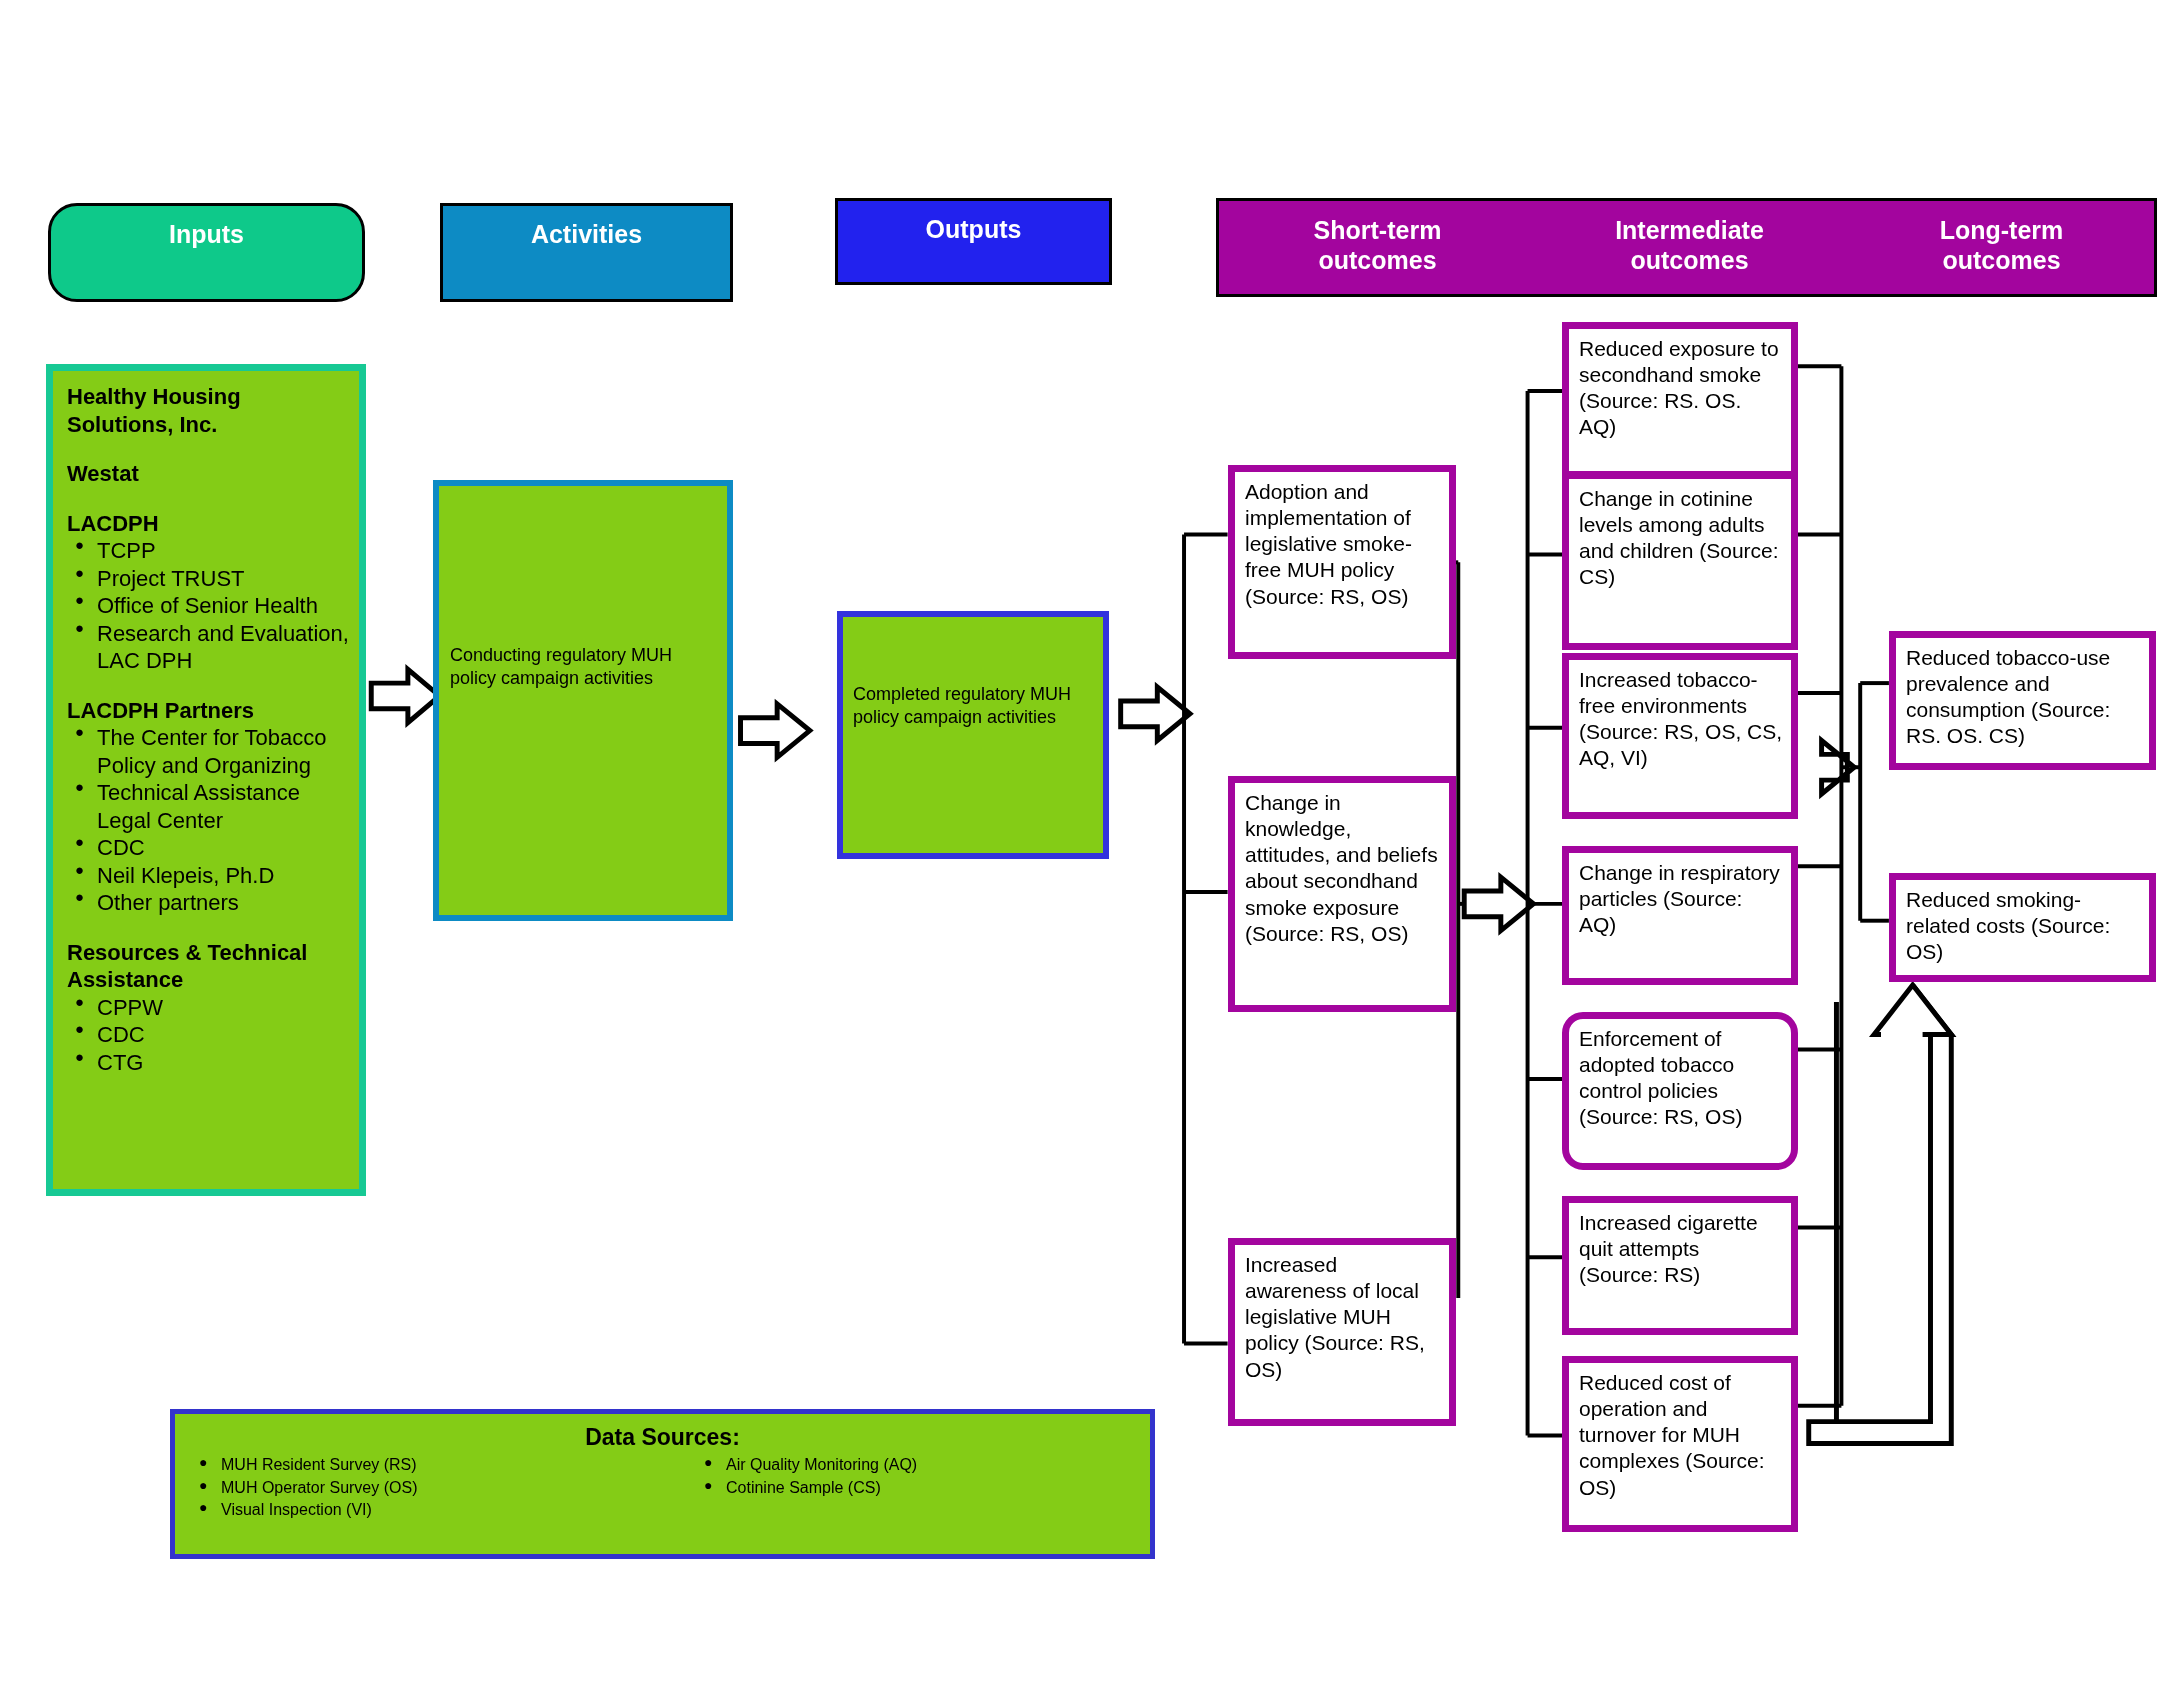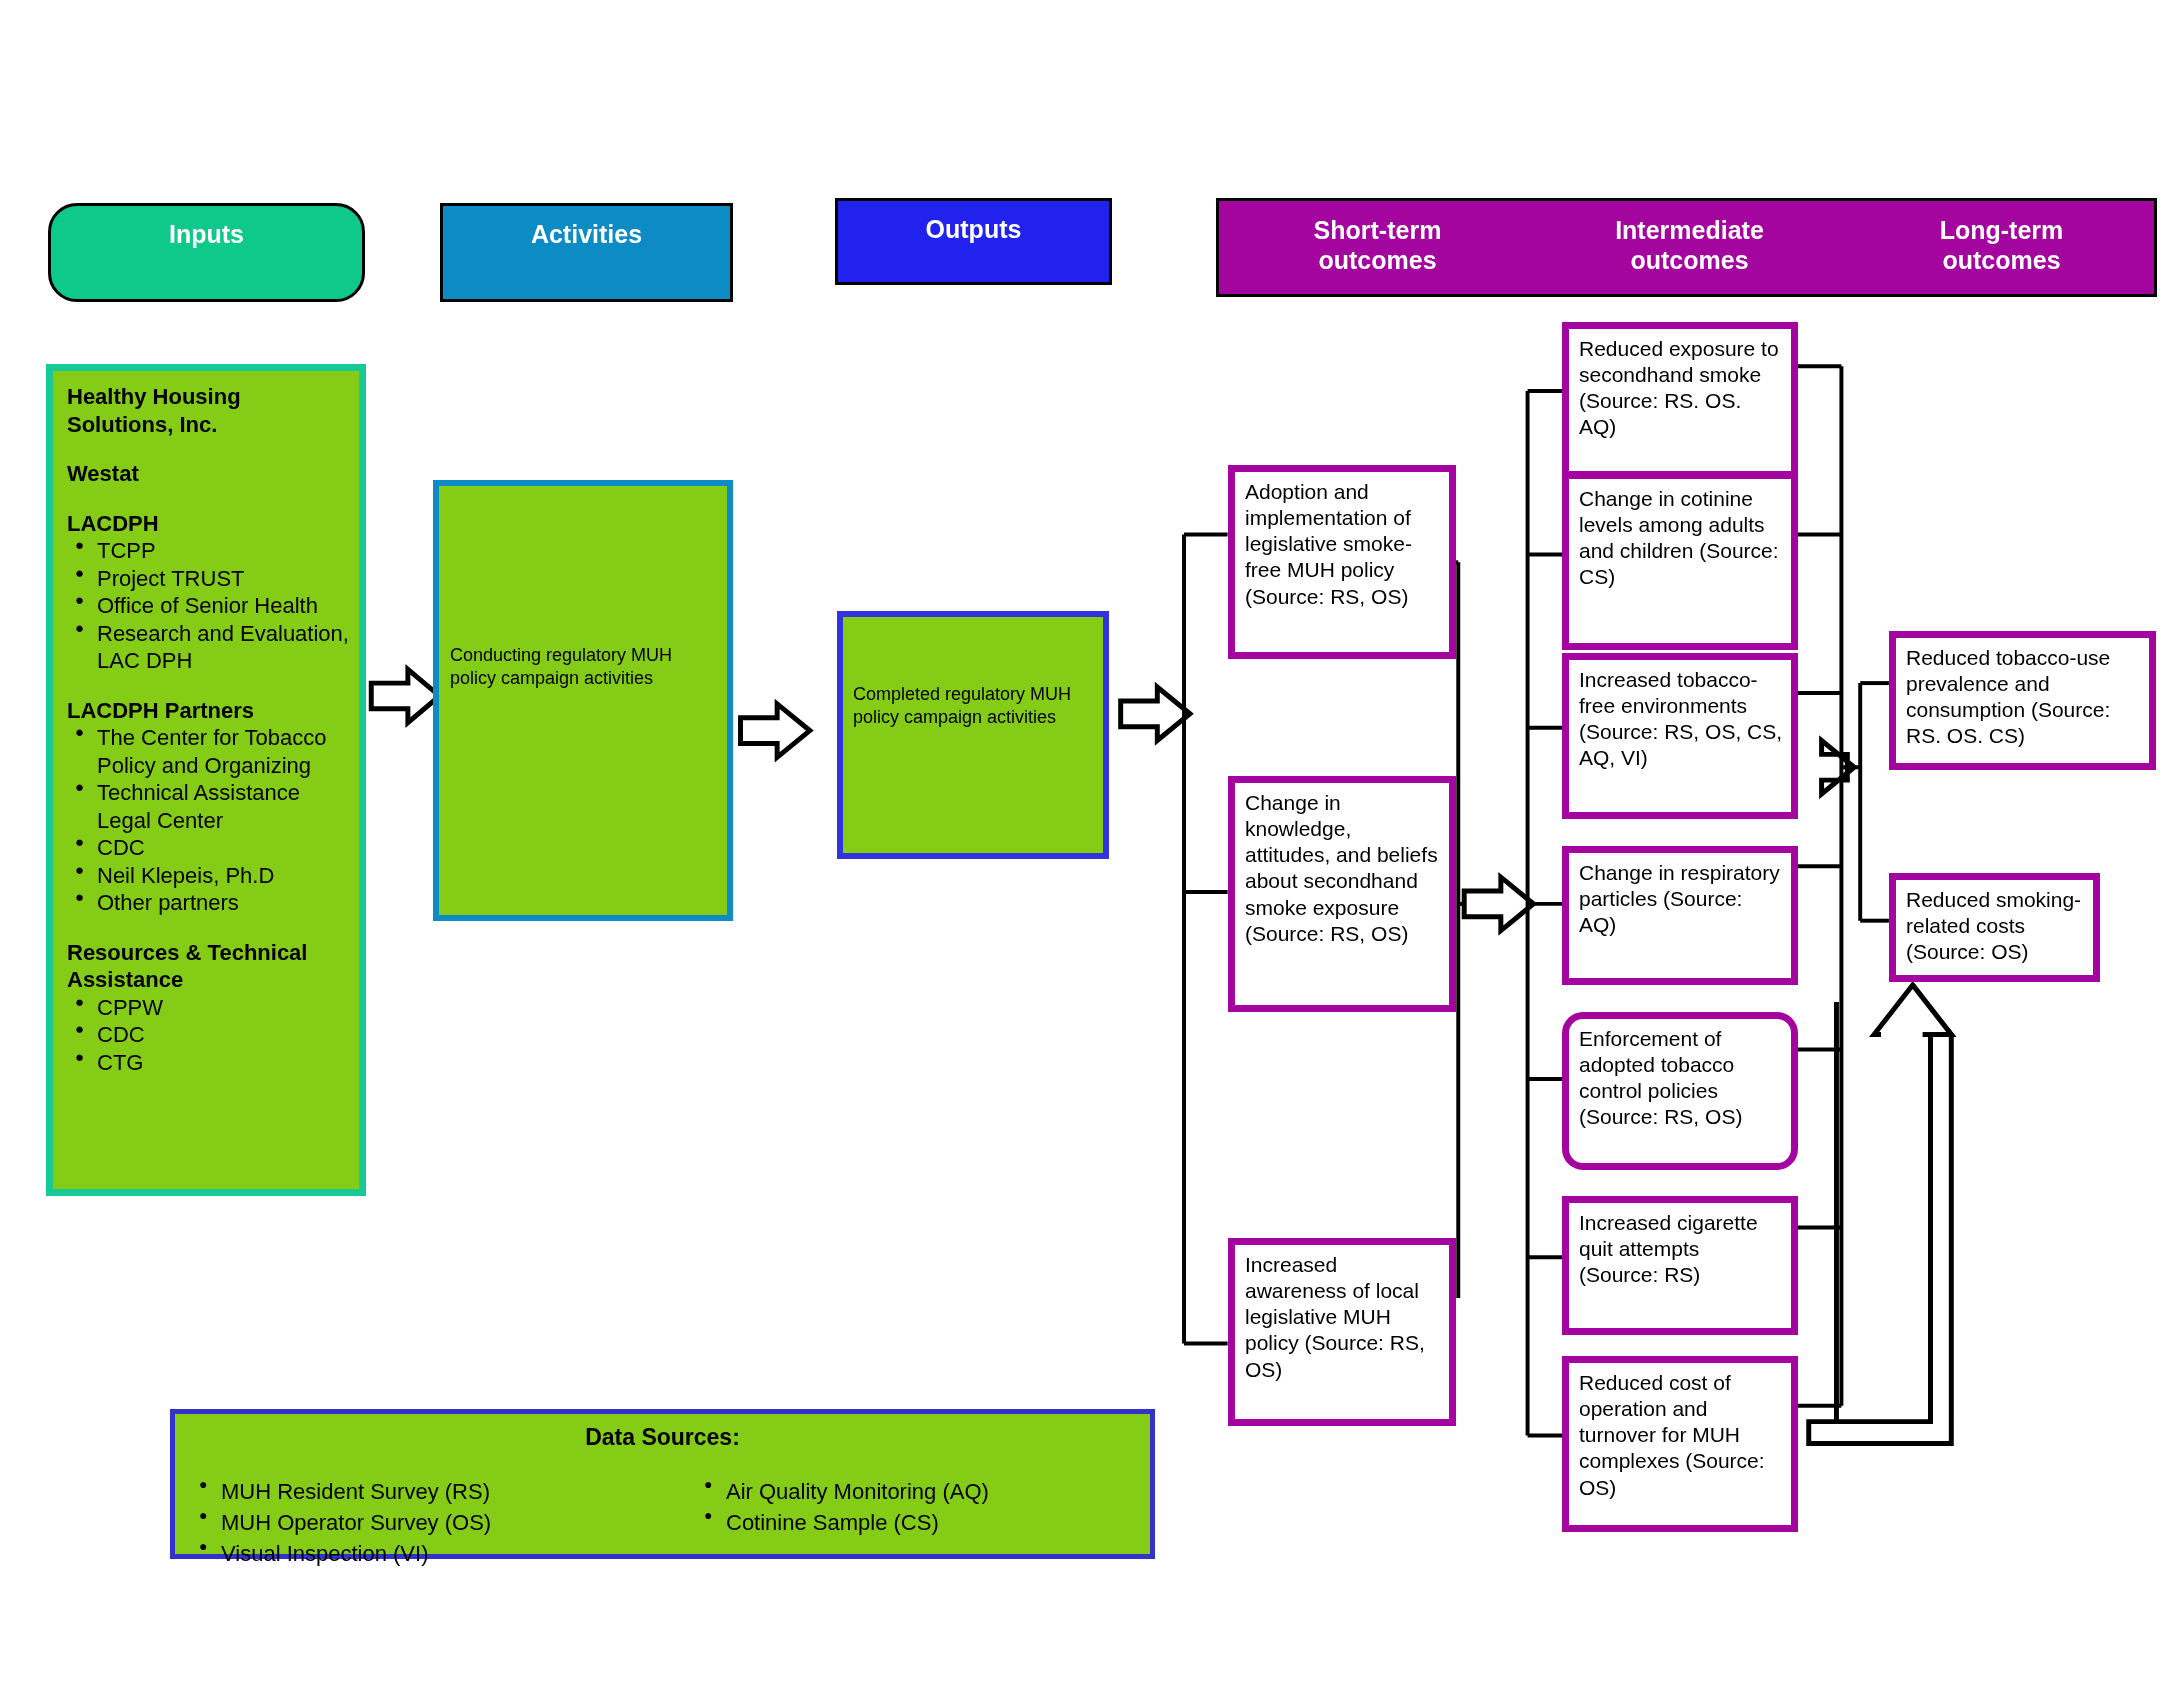--- a/index.html
+++ b/index.html
@@ -54,26 +54,26 @@
   
   #o-m1{left:1562px;top:322px;width:236px;height:156px;}
   #o-m2{left:1562px;top:472px;width:236px;height:178px;}
   #o-m3{left:1562px;top:653px;width:236px;height:166px;}
   #o-m4{left:1562px;top:846px;width:236px;height:139px;}
   #o-m5{left:1562px;top:1012px;width:236px;height:158px;border-radius:21px;}
   #o-m6{left:1562px;top:1196px;width:236px;height:139px;}
   #o-m7{left:1562px;top:1356px;width:236px;height:176px;}
   
   #o-l1{left:1889px;top:631px;width:267px;height:139px;}
-  #o-l2{left:1889px;top:873px;width:211px;height:109px;}
+  #o-l2{left:1889px;top:873px;width:267px;height:109px;}
 
   
   #src-title{position:absolute;left:0;right:0;top:10px;text-align:center;
              font-weight:bold;font-size:23px;}
-  .src-col{position:absolute;top:62px;font-size:22px;line-height:1.42;}
+  .src-col{position:absolute;top:40px;font-size:16px;line-height:1.42;}
   #src-col-a{left:18px;width:465px;}
   #src-col-b{left:523px;width:436px;}
   ul.src-list{list-style:none;margin:0;padding:0;}
   ul.src-list li{position:relative;padding-left:28px;}
   ul.src-list li::before{content:"\25CF";position:absolute;left:6px;top:-1px;font-size:14px;}
 
   
   #wires{position:absolute;left:0;top:0;width:2178px;height:1683px;pointer-events:none;}
 </style>
 </head>

